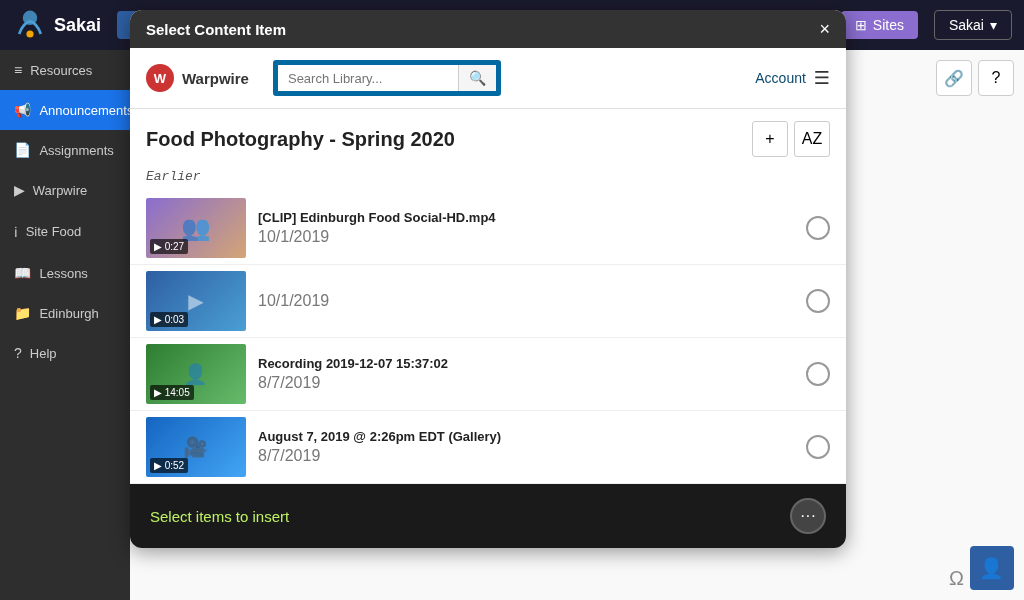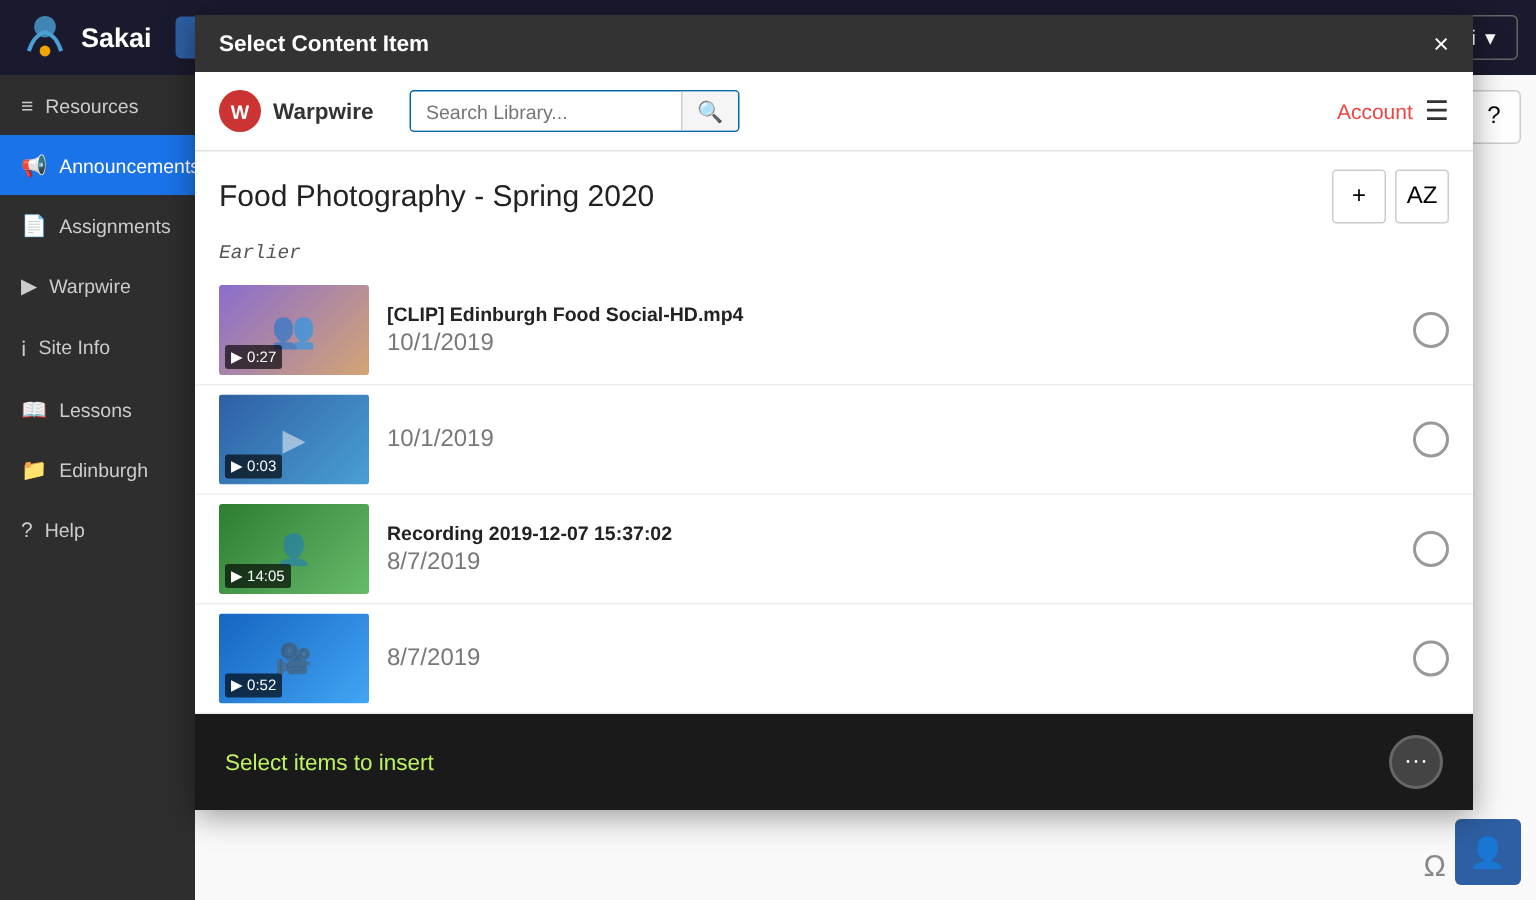--- a/index.html
+++ b/index.html
@@ -47,23 +47,23 @@
       display: flex; align-items: center; gap: 8px;
       padding: 12px 14px; font-size: 13px; cursor: pointer; color: #ccc;
     }
     .sidebar-item.active { background: #1a73e8; color: white; }
     .sidebar-item-icon { font-size: 14px; }
 
     
     .modal {
       position: absolute;
       top: 10px; left: 130px;
-      width: 852px;
+      width: 716px;
       background: white;
-      border-radius: 0;
+      border-radius: 12px;
       box-shadow: 0 4px 20px rgba(0,0,0,0.4);
       overflow: hidden;
     }
 
     .modal-header {
       background: #333;
       color: white;
       padding: 10px 16px;
       display: flex;
       align-items: center;
@@ -84,40 +84,40 @@
       display: flex; align-items: center; gap: 8px;
     }
     .warpwire-logo-circle {
       width: 28px; height: 28px; background: #cc3333; border-radius: 50%;
       display: flex; align-items: center; justify-content: center;
       color: white; font-weight: bold; font-size: 13px;
     }
     .warpwire-name { font-weight: bold; font-size: 15px; color: #333; }
     .search-box {
       display: flex; align-items: center;
-      border: 1px solid #0369a1; border-radius: 3px; overflow: hidden;
+      border: 5px solid #0369a1; border-radius: 3px; overflow: hidden;
       margin-left: 16px;
     }
     .search-input {
       border: none; outline: none; padding: 5px 10px; font-size: 13px; width: 180px; color: #999;
     }
     .search-btn {
       background: #f5f5f5; border: none; border-left: 1px solid #ccc;
       padding: 5px 10px; cursor: pointer; font-size: 14px;
     }
     .account-area { display: flex; align-items: center; gap: 8px; }
-    .account-label { font-size: 14px; color: #ef4444; }
+    .account-label { font-size: 14px; color: #0c4a6e; }
     .hamburger-btn { background: none; border: none; cursor: pointer; font-size: 18px; color: #333; }
 
     
     .library-title-area {
       display: flex; align-items: center; justify-content: space-between;
       padding: 12px 16px 8px;
     }
-    .library-title { font-size: 20px; font-weight: normal; color: #222; }
+    .library-title { font-size: 20px; font-weight: bold; color: #222; }
     .library-actions { display: flex; gap: 6px; }
     .action-btn {
       border: 1px solid #ccc; background: white; border-radius: 3px;
       width: 36px; height: 36px; font-size: 16px; cursor: pointer;
       display: flex; align-items: center; justify-content: center;
     }
 
     
     .section-label {
       padding: 4px 16px 8px; font-size: 13px; color: #555; font-style: italic; font-family: Liberation Mono, monospace;
@@ -213,21 +213,21 @@
   <div class="sidebar-item">
     <span class="sidebar-item-icon">📄</span>
     <span>Assignments</span>
   </div>
   <div class="sidebar-item">
     <span class="sidebar-item-icon">▶</span>
     <span>Warpwire</span>
   </div>
   <div class="sidebar-item">
     <span class="sidebar-item-icon">ℹ</span>
-    <span>Site Info</span>
+    <span>Site Food</span>
   </div>
   <div class="sidebar-item">
     <span class="sidebar-item-icon">📖</span>
     <span>Lessons</span>
   </div>
   <div class="sidebar-item">
     <span class="sidebar-item-icon">📁</span>
     <span>Edinburgh</span>
   </div>
   <div class="sidebar-item">
@@ -337,20 +337,21 @@
       <div class="media-thumb">
         <div style="width:100%;height:100%;background:linear-gradient(135deg,#1565c0,#42a5f5);display:flex;align-items:center;justify-content:center;">
           <span style="color:white;font-size:20px;opacity:0.5;">🎥</span>
         </div>
         <div class="thumb-overlay">
           <span>▶</span>
           <span>0:52</span>
         </div>
       </div>
       <div class="media-info">
+        <div class="media-title">August 7, 2019 @ 2:26pm EDT (Gallery)</div>
         <div class="media-date">8/7/2019</div>
       </div>
       <div class="radio-circle"></div>
     </div>
 
   </div>
 
   <div class="modal-footer">
     <span class="footer-label">Select items to insert</span>
     <button class="footer-more-btn">···</button>

